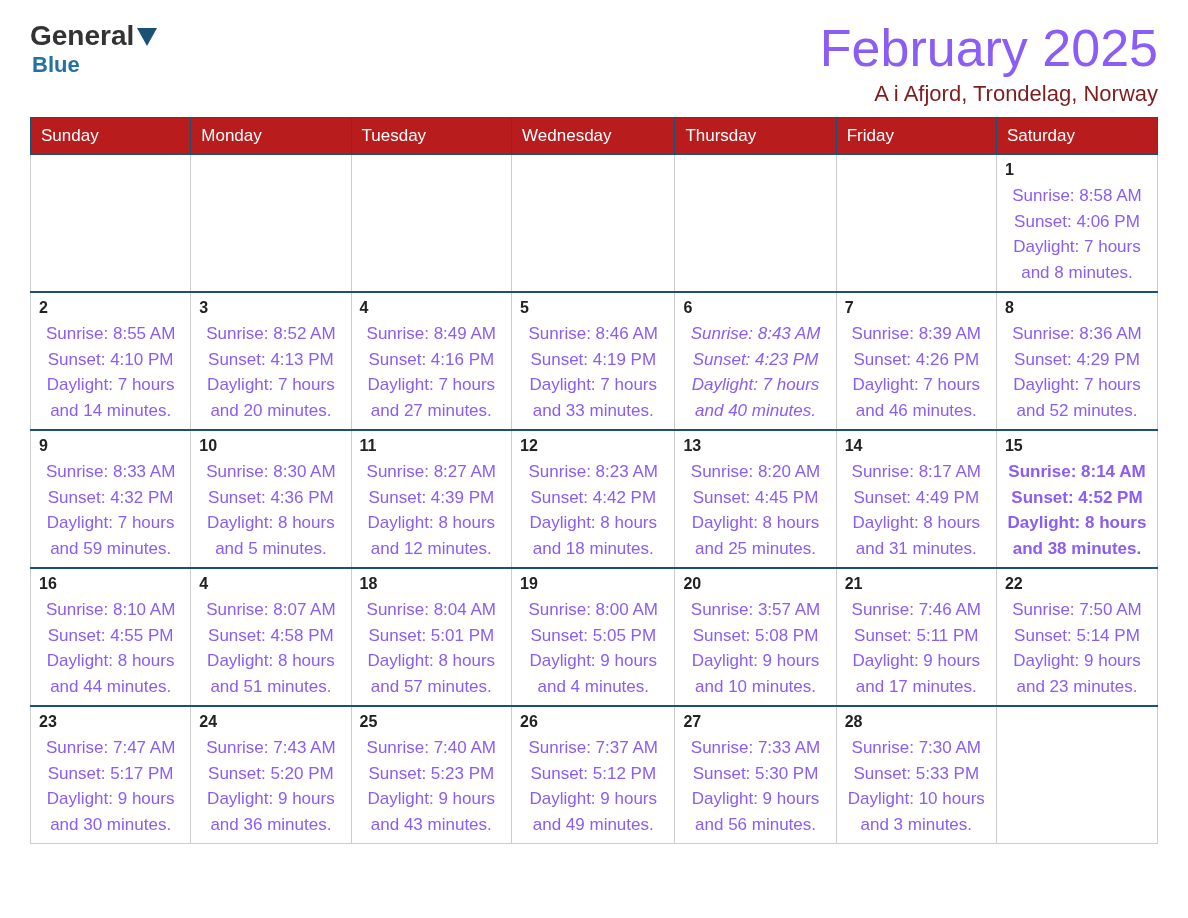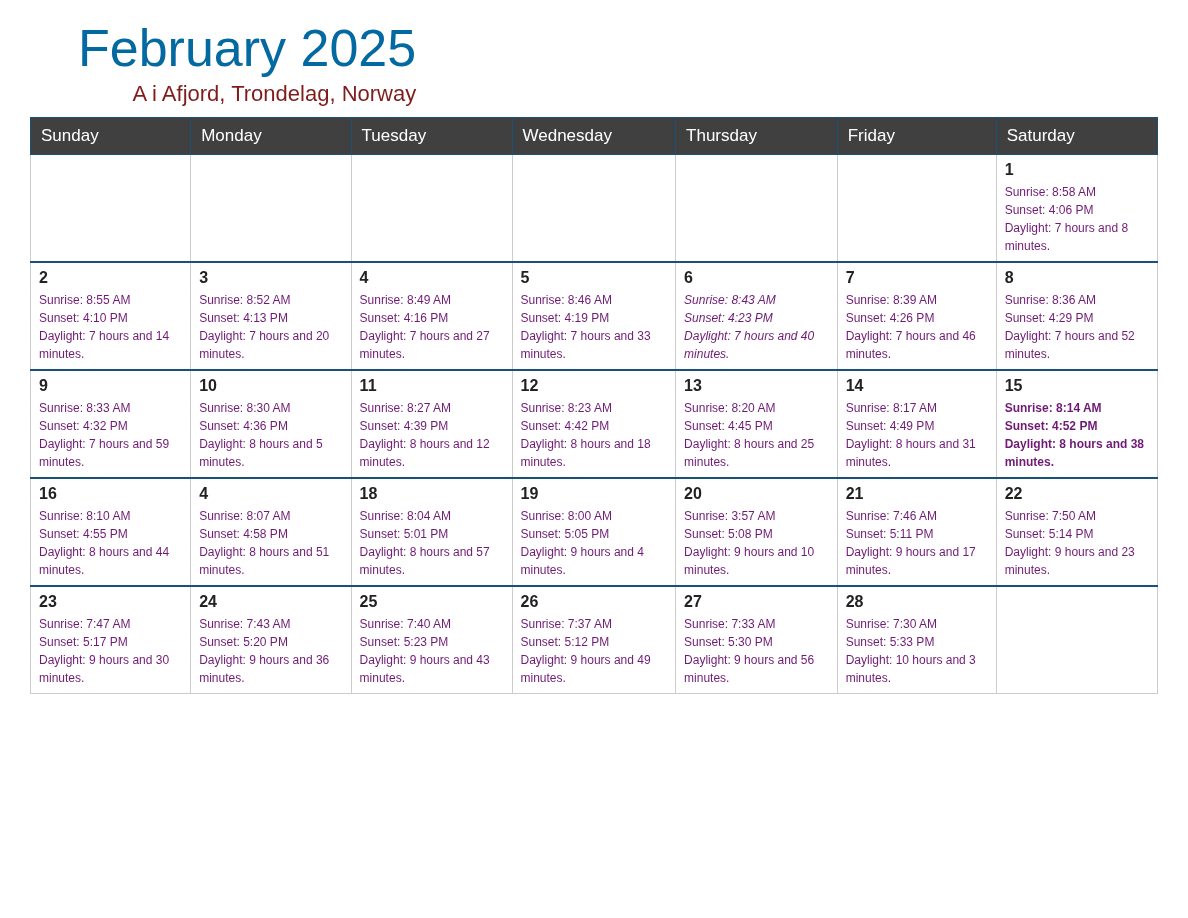--- a/index.html
+++ b/index.html
@@ -18,39 +18,39 @@
       margin-bottom: 10px;
     }
 
     .title-area {
       text-align: right;
     }
 
     .month-title {
       font-size: 52px;
       font-weight: normal;
-      color: #0369a1;
+      color: #8b5cf6;
       line-height: 1.1;
       margin-left: 48px;
     }
 
     .location-title {
       font-size: 22px;
       color: #7f1d1d;
       margin-top: 4px;
     }
 
     .calendar {
       width: 100%;
       border-collapse: collapse;
       margin-top: 10px;
     }
 
     .calendar th {
-      background-color: #404040;
+      background-color: #b91c1c;
       color: #fff;
       text-align: left;
       padding: 8px 10px;
       font-size: 17px;
       font-weight: normal;
       border: 1px solid #1a5276;
     }
 
     .calendar td {
       border: 1px solid #ccc;
@@ -71,23 +71,24 @@
 
     .day-num {
       font-size: 16px;
       font-weight: bold;
       color: #222;
       display: block;
       margin-bottom: 4px;
     }
 
     .day-info {
-      font-size: 12px;
-      color: #701a75;
+      font-size: 17px;
+      color: #8b5cf6;
       line-height: 1.5;
+      text-align: center;
     }
 
     .empty-cell {
       background: #f9f9f9;
     }
 
     
     .logo-container {
       display: flex;
       flex-direction: column;
@@ -105,20 +106,29 @@
       font-size: 22px;
       font-weight: bold;
       color: #2471a3;
       margin-left: 2px;
     }
   </style>
 </head>
 <body>
 
 <div class="header">
+  <div class="logo-container">
+    <div class="logo-row1">
+      <span>General</span>
+      <svg width="20" height="18" viewBox="0 0 20 18" style="margin-left:3px; margin-top:2px;">
+        <polygon points="0,0 20,0 10,18" fill="#1a5276"></polygon>
+      </svg>
+    </div>
+    <div class="logo-row2">Blue</div>
+  </div>
 
   <div class="title-area">
     <div class="month-title">February 2025</div>
     <div class="location-title">A i Afjord, Trondelag, Norway</div>
   </div>
 </div>
 
 <table class="calendar">
   <thead>
     <tr>

